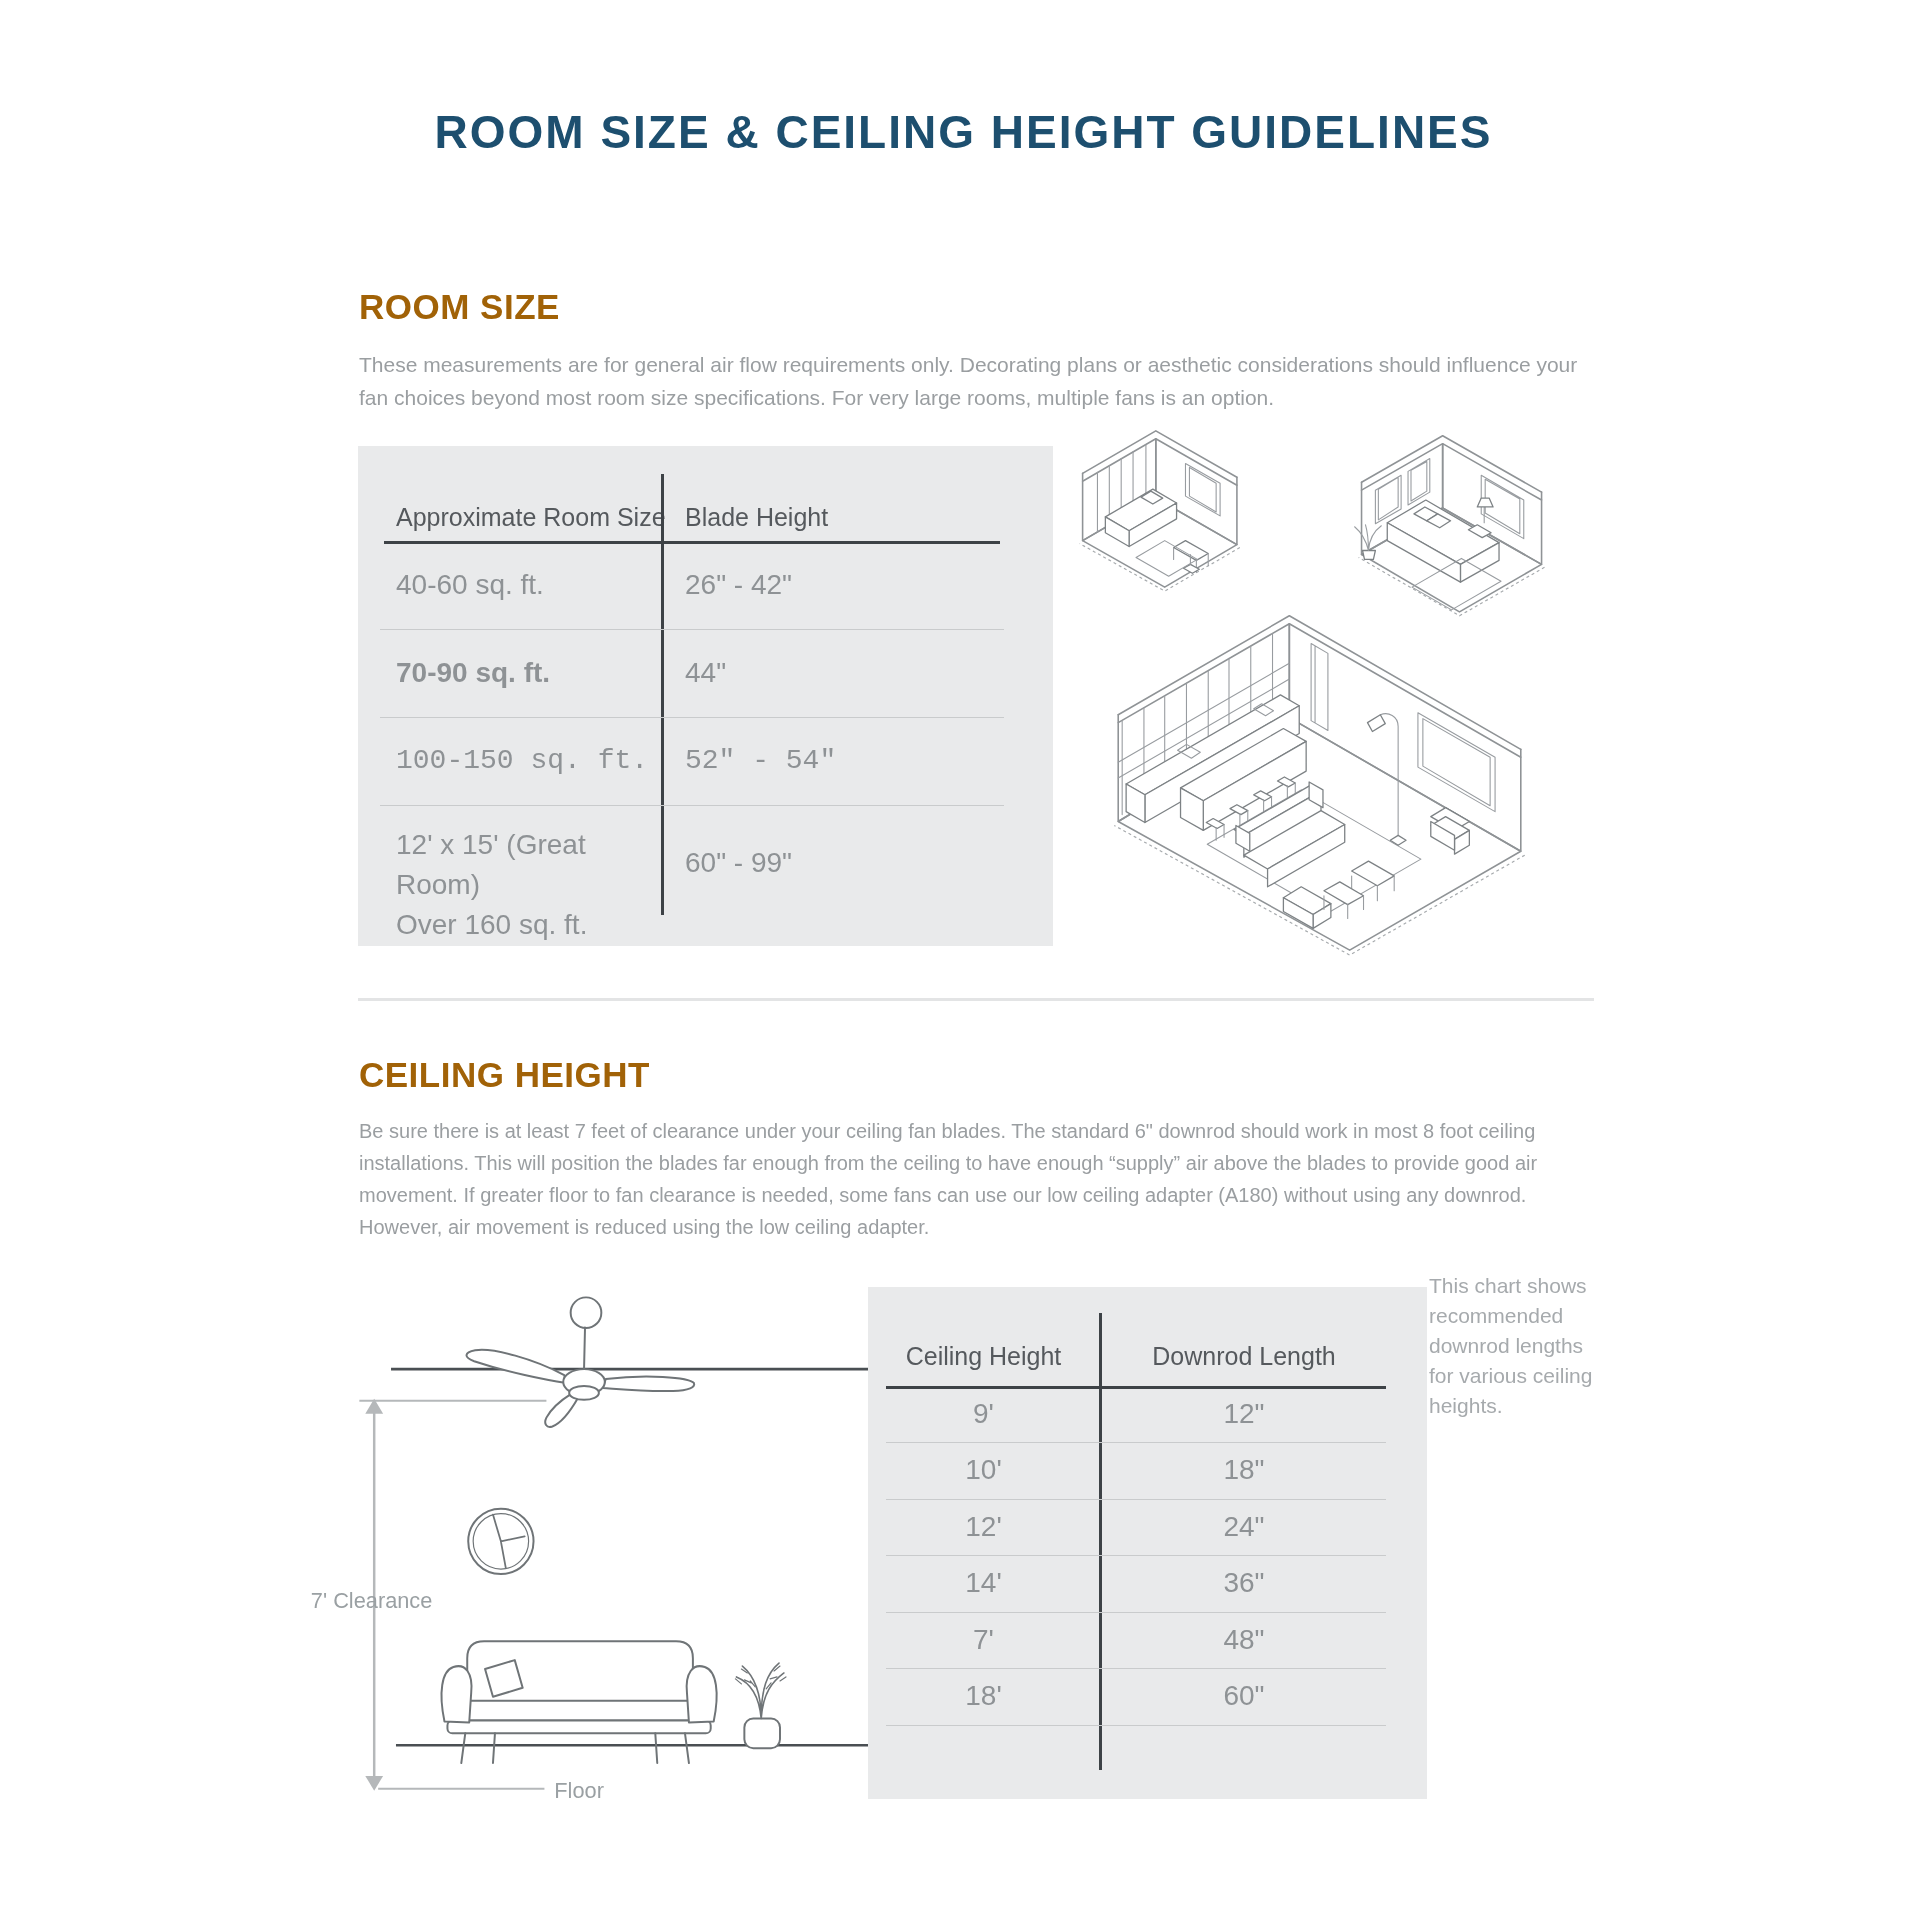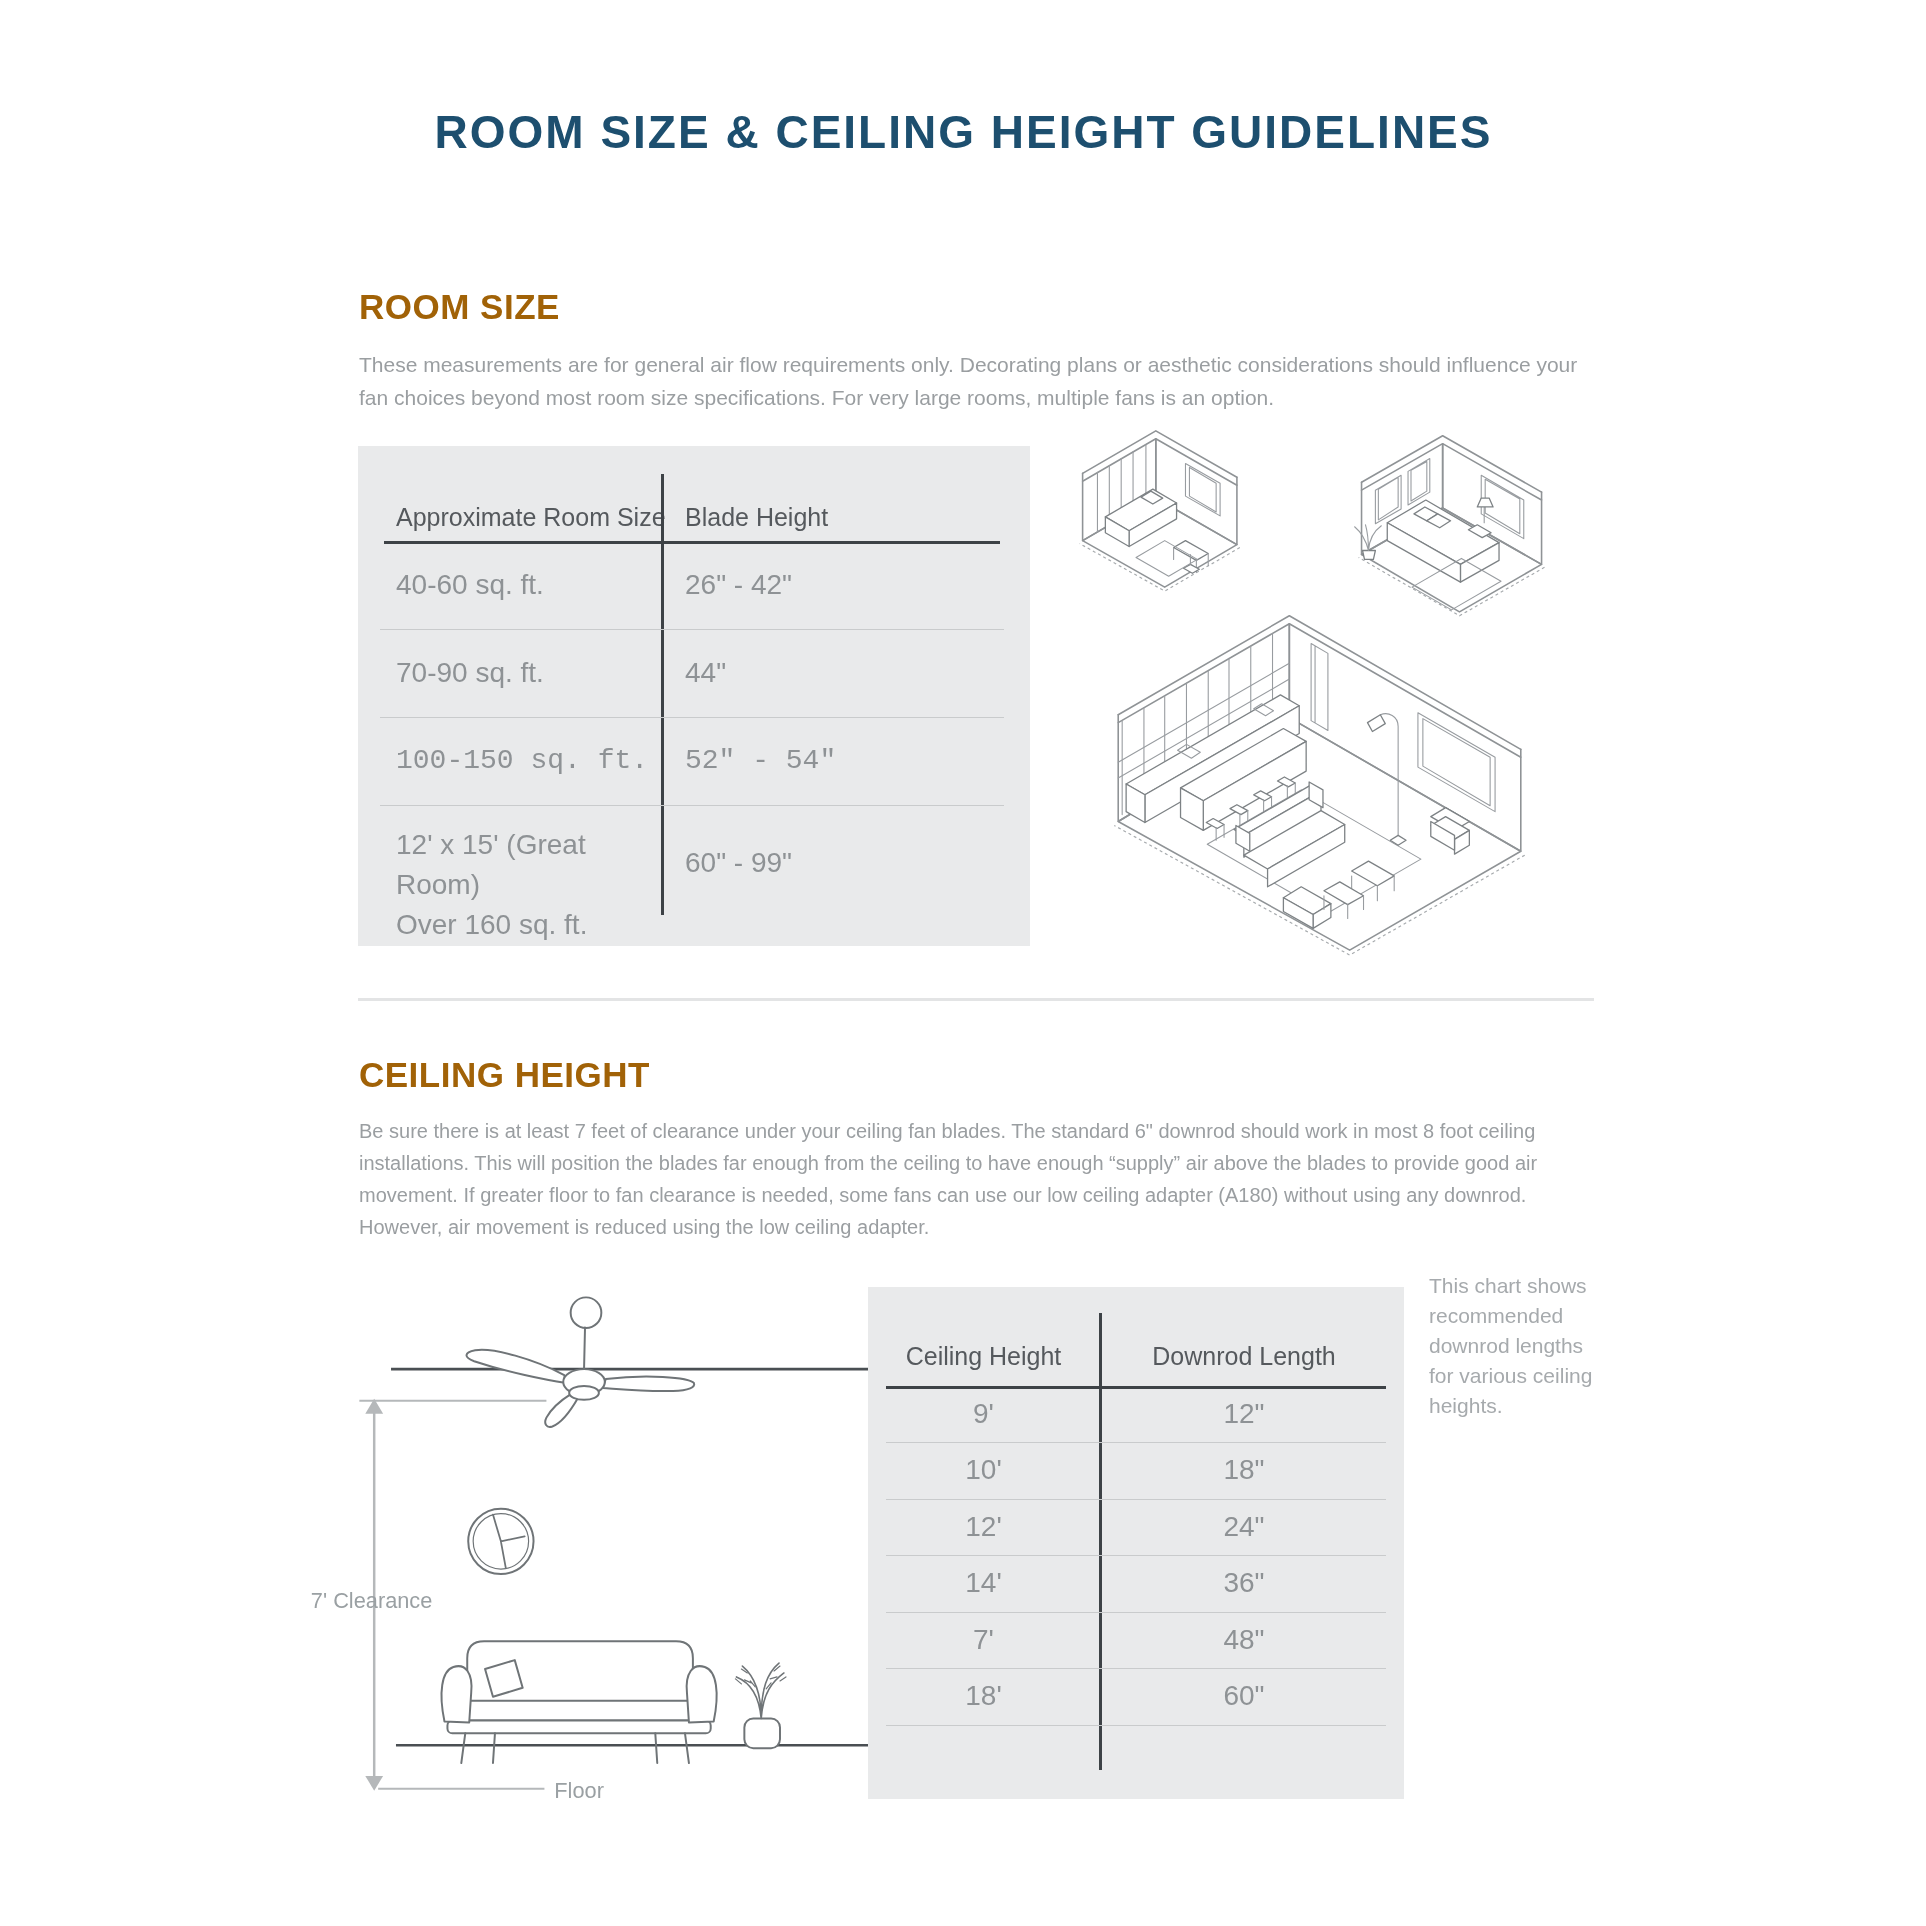--- a/index.html
+++ b/index.html
@@ -15,21 +15,21 @@
     font-size:46px;font-weight:700;letter-spacing:2px;color:#1d4f6f;
   }
   .sec-heading{
     font-size:35px;font-weight:700;letter-spacing:0.5px;color:#a16207;
   }
   .sec-desc{
     width:1240px;font-size:21px;line-height:33px;color:#9a9ea1;
   }
   .ch-desc{font-size:20px;line-height:32px;}
   
-  .panel{background:#e9eaeb;}
+  .panel{background:#e9eaeb;padding-left:23px;}
   .dark-line{background:#3d4246;}
   .sep{background:#c9cbcc;height:1px;}
   .th-text{font-size:25px;color:#55595d;white-space:nowrap;}
   .td-text{font-size:28px;color:#8e9295;white-space:nowrap;}
   
   .rs-panel{left:358px;top:446px;width:672px;height:500px;}
   .rs-row{left:0;width:672px;}
   .rs-row .c1{position:absolute;left:38px;}
   .rs-row .c2{position:absolute;left:327px;}
   
@@ -67,21 +67,21 @@
   <div class="abs th-text" style="left:327px;top:57px;">Blade Height</div>
   <div class="abs dark-line" style="left:26px;top:95px;width:616px;height:3px;"></div>
   <div class="abs dark-line" style="left:303px;top:28px;width:3px;height:441px;"></div>
 
   <div class="abs rs-row" style="top:95px;height:88px;">
     <span class="td-text c1" style="line-height:88px;">40-60 sq. ft.</span>
     <span class="td-text c2" style="line-height:88px;">26" - 42"</span>
   </div>
   <div class="abs sep" style="left:22px;top:183px;width:624px;"></div>
   <div class="abs rs-row" style="top:183px;height:88px;">
-    <span class="td-text c1" style="line-height:88px;">70-90 sq. ft.</span>
+    <span class="td-text c1" style="line-height:88px;font-weight:bold;">70-90 sq. ft.</span>
     <span class="td-text c2" style="line-height:88px;">44"</span>
   </div>
   <div class="abs sep" style="left:22px;top:271px;width:624px;"></div>
   <div class="abs rs-row" style="top:271px;height:88px;font-family:Liberation Mono, monospace;">
     <span class="td-text c1" style="line-height:88px;">100-150 sq. ft.</span>
     <span class="td-text c2" style="line-height:88px;">52" - 54"</span>
   </div>
   <div class="abs sep" style="left:22px;top:359px;width:624px;"></div>
   <div class="abs rs-row" style="top:359px;height:116px;">
     <span class="td-text c1" style="top:20px;line-height:40px;white-space:normal;width:277px;"><span>12' x 15' (Great Room)</span><br><span>Over 160 sq. ft.</span></span>

